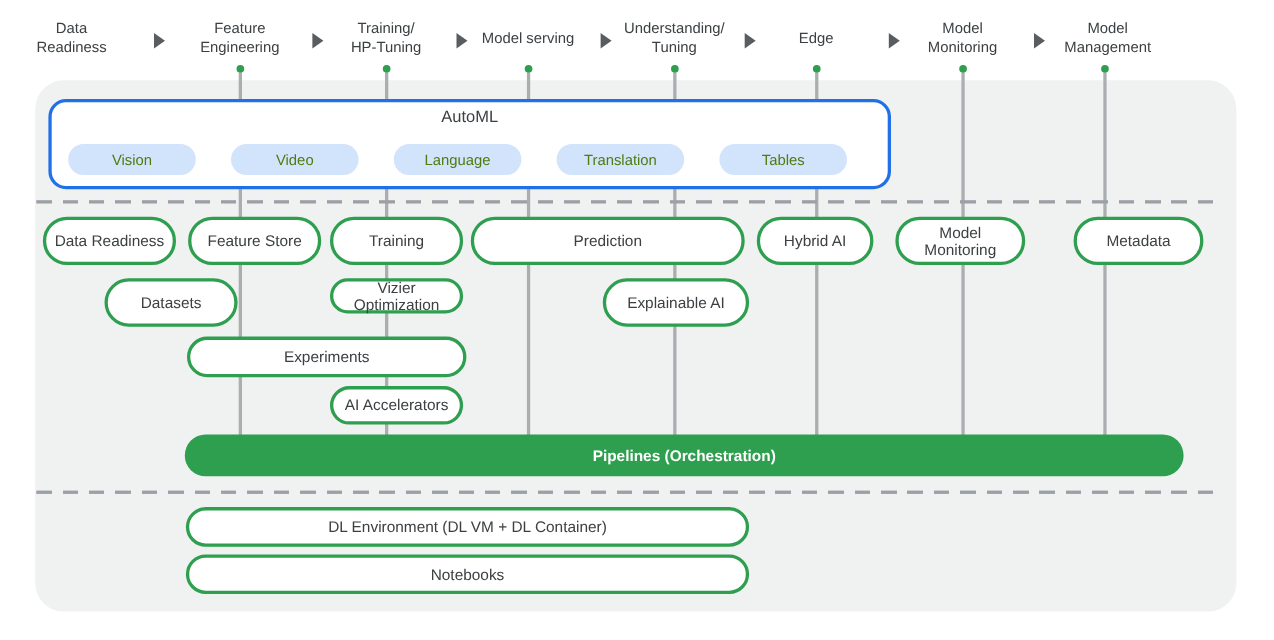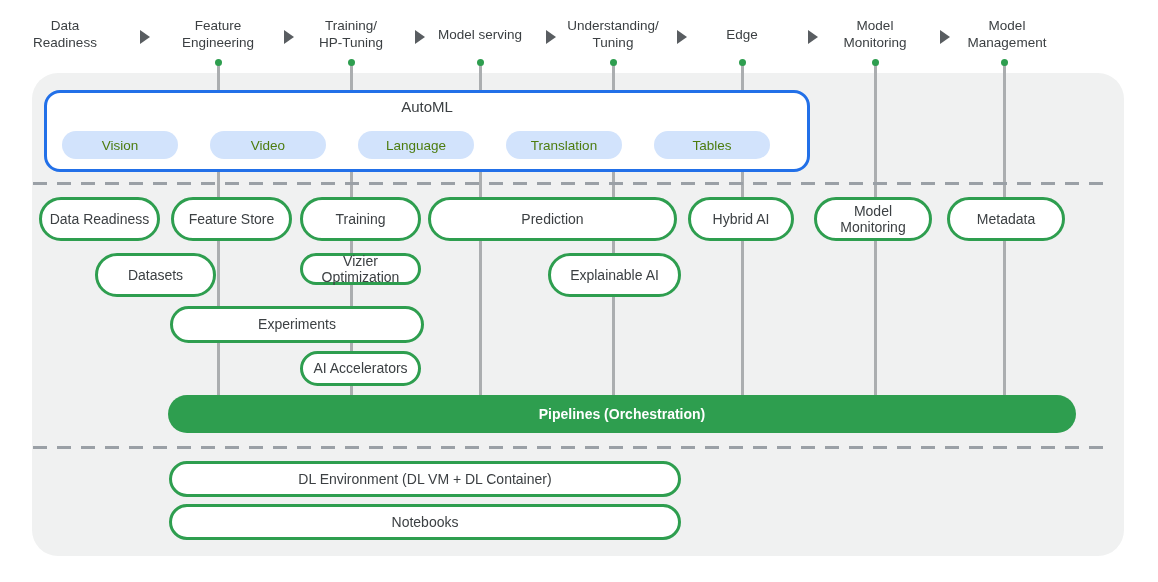--- a/index.html
+++ b/index.html
@@ -96,21 +96,21 @@
   <div class="bluepill" style="left:506px;width:116px">Translation</div>
   <div class="bluepill" style="left:654px;width:116px">Tables</div>
 
   <div class="gpill" style="left:39px;top:197px;width:121px;height:44px">Data Readiness</div>
   <div class="gpill" style="left:171px;top:197px;width:121px;height:44px">Feature Store</div>
   <div class="gpill" style="left:428px;top:197px;width:249px;height:44px">Prediction</div>
   <div class="gpill" style="left:300px;top:197px;width:121px;height:44px">Training</div>
   <div class="gpill" style="left:688px;top:197px;width:106px;height:44px">Hybrid AI</div>
   <div class="gpill" style="left:814px;top:197px;width:118px;height:44px">Model
 Monitoring</div>
-  <div class="gpill" style="left:947px;top:197px;width:118px;height:44px">Metadata</div>
+  <div class="gpill" style="left:976px;top:197px;width:118px;height:44px">Metadata</div>
 
   <div class="gpill" style="left:95px;top:253px;width:121px;height:44px">Datasets</div>
   <div class="gpill" style="left:300px;top:253px;width:121px;height:32px">Vizier
 Optimization</div>
   <div class="gpill" style="left:548px;top:253px;width:133px;height:44px">Explainable AI</div>
 
   <div class="gpill" style="left:170px;top:306px;width:254px;height:37px">Experiments</div>
   <div class="gpill" style="left:300px;top:351px;width:121px;height:35px">AI Accelerators</div>
 
   <div class="pipebar">Pipelines (Orchestration)</div>

